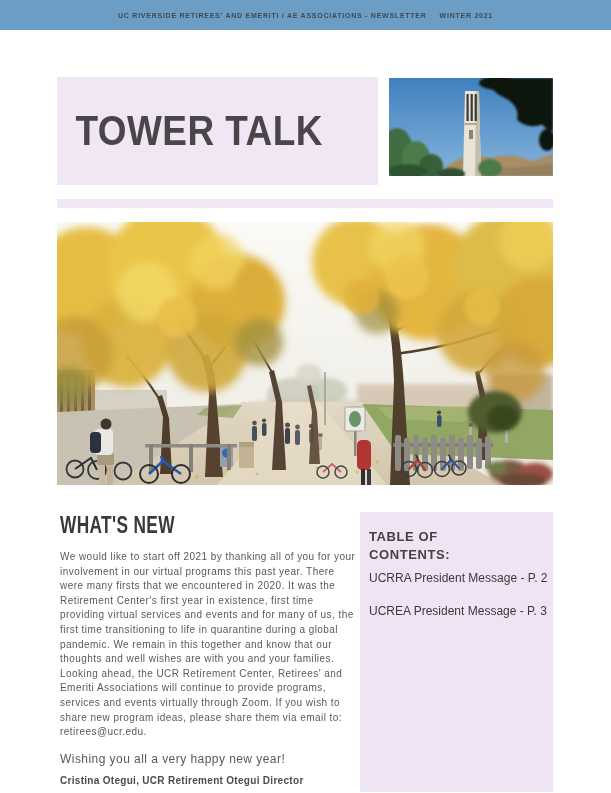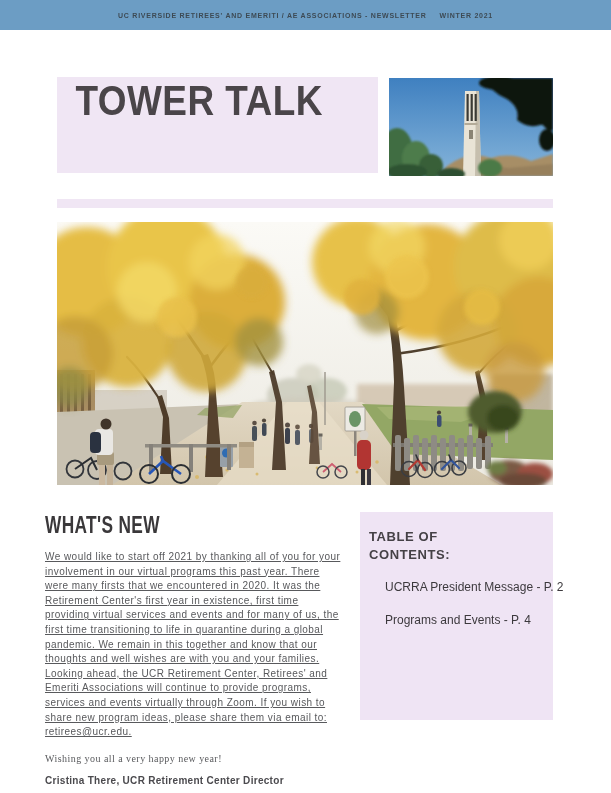--- a/index.html
+++ b/index.html
@@ -10,54 +10,54 @@
   
   .topbar{
     position:absolute;left:0;top:0;width:611px;height:30px;background:#6c9dc4;
     display:flex;align-items:center;justify-content:center;gap:13px;
   }
   .topbar span{
     font-size:7px;font-weight:bold;letter-spacing:0.75px;color:#3d4a54;white-space:nowrap;
   }
   
   .masthead{
-    position:absolute;left:57px;top:77px;width:321px;height:96px;background:#f0e6f4;
-    display:flex;align-items:flex-start;
+    position:absolute;left:57px;top:77px;width:321px;height:108px;background:#f0e6f4;
+    display:flex;align-items:center;
   }
   .masthead-title{
     margin:0;padding-left:21px;font-size:42px;font-weight:bold;color:#4a4549;
     letter-spacing:0.5px;transform:scaleX(0.88);transform-origin:left center;white-space:nowrap;
   }
   .tower-photo{position:absolute;left:389px;top:78px;width:164px;height:98px;}
   .tower-photo svg{display:block;width:100%;height:100%;}
   .divider-strip{position:absolute;left:57px;top:199px;width:496px;height:9px;background:#f0e6f4;}
   
   .hero-photo{position:absolute;left:57px;top:222px;width:496px;height:263px;}
   .hero-photo svg{display:block;width:100%;height:100%;}
   
-  .whats-new{position:absolute;left:45px;top:511px;width:300px;}
+  .whats-new{position:absolute;left:60px;top:511px;width:300px;}
   .whats-new-heading{
     margin:0 0 11px 0;font-size:24px;font-weight:bold;color:#3a383a;letter-spacing:0.5px;
     transform:scaleX(0.72);transform-origin:left center;white-space:nowrap;
   }
   .body-par{
-    margin:0;font-size:10px;line-height:14.6px;letter-spacing:0.45px;color:#58595c;text-decoration:underline;
-  }
-  .closing-line{margin:12px 0 0 0;font-size:10px;line-height:14.6px;letter-spacing:0.45px;color:#58595c;font-family:Liberation Serif, serif;}
+    margin:0;font-size:10px;line-height:14.6px;letter-spacing:0.45px;color:#58595c;
+  }
+  .closing-line{margin:12px 0 0 0;font-size:12px;line-height:14.6px;letter-spacing:0.45px;color:#58595c;}
   .signature-line{margin:9px 0 0 0;font-size:10px;font-weight:bold;letter-spacing:0.3px;color:#4b4a4e;}
   
   .toc{
-    position:absolute;left:360px;top:512px;width:193px;height:208px;background:#efe4f4;
+    position:absolute;left:360px;top:512px;width:193px;height:280px;background:#efe4f4;
     box-sizing:border-box;padding:16px 8px 0 9px;
   }
   .toc-heading{
     margin:0 0 7px 0;font-size:13px;line-height:18px;font-weight:bold;color:#454146;
     letter-spacing:0.6px;width:110px;
   }
-  .toc-list{list-style:none;margin:16px;padding:0;}
+  .toc-list{list-style:none;margin:0;padding:0;}
   .toc-list li{
     font-size:12px;line-height:14px;color:#3c393d;margin-bottom:19px;white-space:nowrap;
   }
 </style>
 </head>
 <body>
 
 <div class="page">
 
   <div class="topbar">
@@ -333,24 +333,24 @@
         <rect x="33" y="210" width="11" height="21" rx="4" fill="#2c3340"></rect>
         <circle cx="49" cy="202" r="5.5" fill="#41342a"></circle>
       </g>
     </svg>
   </div>
 
   <div class="whats-new">
     <h2 class="whats-new-heading">WHAT'S NEW</h2>
     <p class="body-par">We would like to start off 2021 by thanking all of you for your involvement in our virtual programs this past year. There were many firsts that we encountered in 2020. It was the Retirement Center's first year in existence, first time providing virtual services and events and for many of us, the first time transitioning to life in quarantine during a global pandemic. We remain in this together and know that our thoughts and well wishes are with you and your families. Looking ahead, the UCR Retirement Center, Retirees' and Emeriti Associations will continue to provide programs, services and events virtually through Zoom. If you wish to share new program ideas, please share them via email to: retirees@ucr.edu.</p>
     <p class="closing-line">Wishing you all a very happy new year!</p>
-    <p class="signature-line">Cristina There, UCR Retirement Center Director</p>
+    <p class="signature-line">Cristina Otegui, UCR Retirement Otegui Director</p>
   </div>
 
   <div class="toc">
     <h3 class="toc-heading">TABLE OF CONTENTS:</h3>
     <ul class="toc-list">
       <li>UCRRA President Message - P. 2</li>
-      <li>Programs and Events - P. 4</li>
+      <li>UCREA President Message - P. 3</li>
     </ul>
   </div>
 
 </div>
 
 </body></html>

